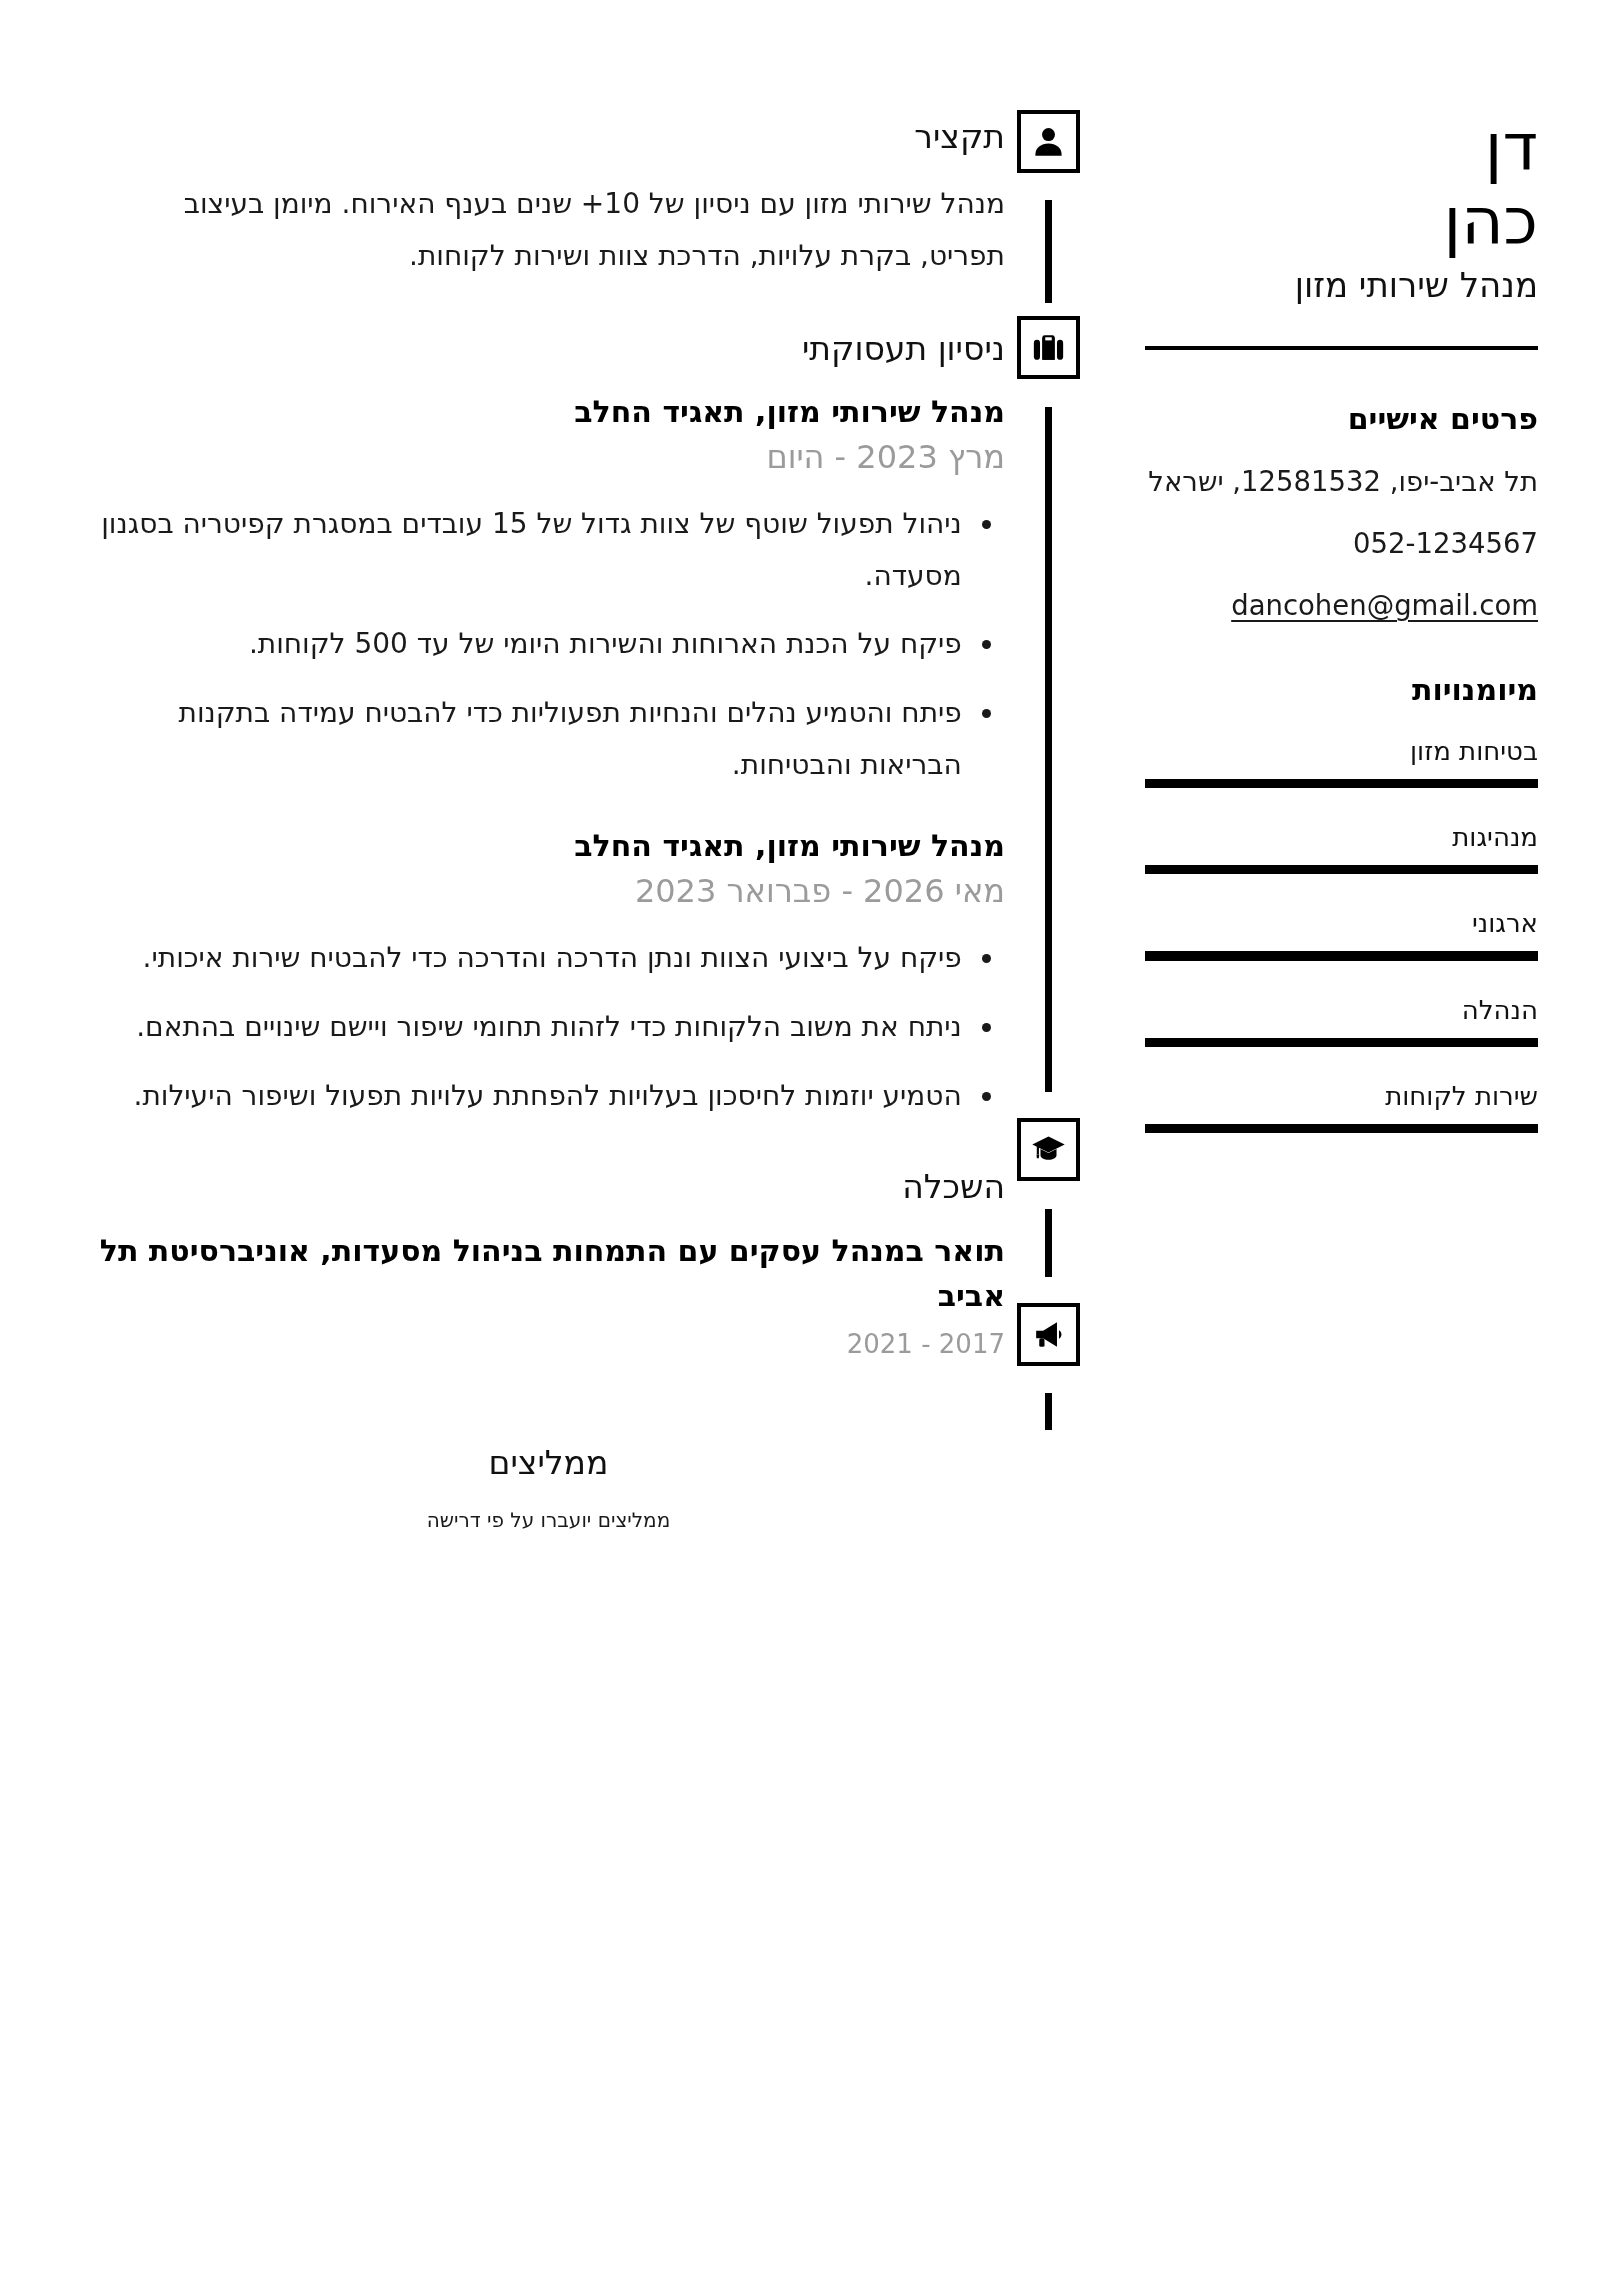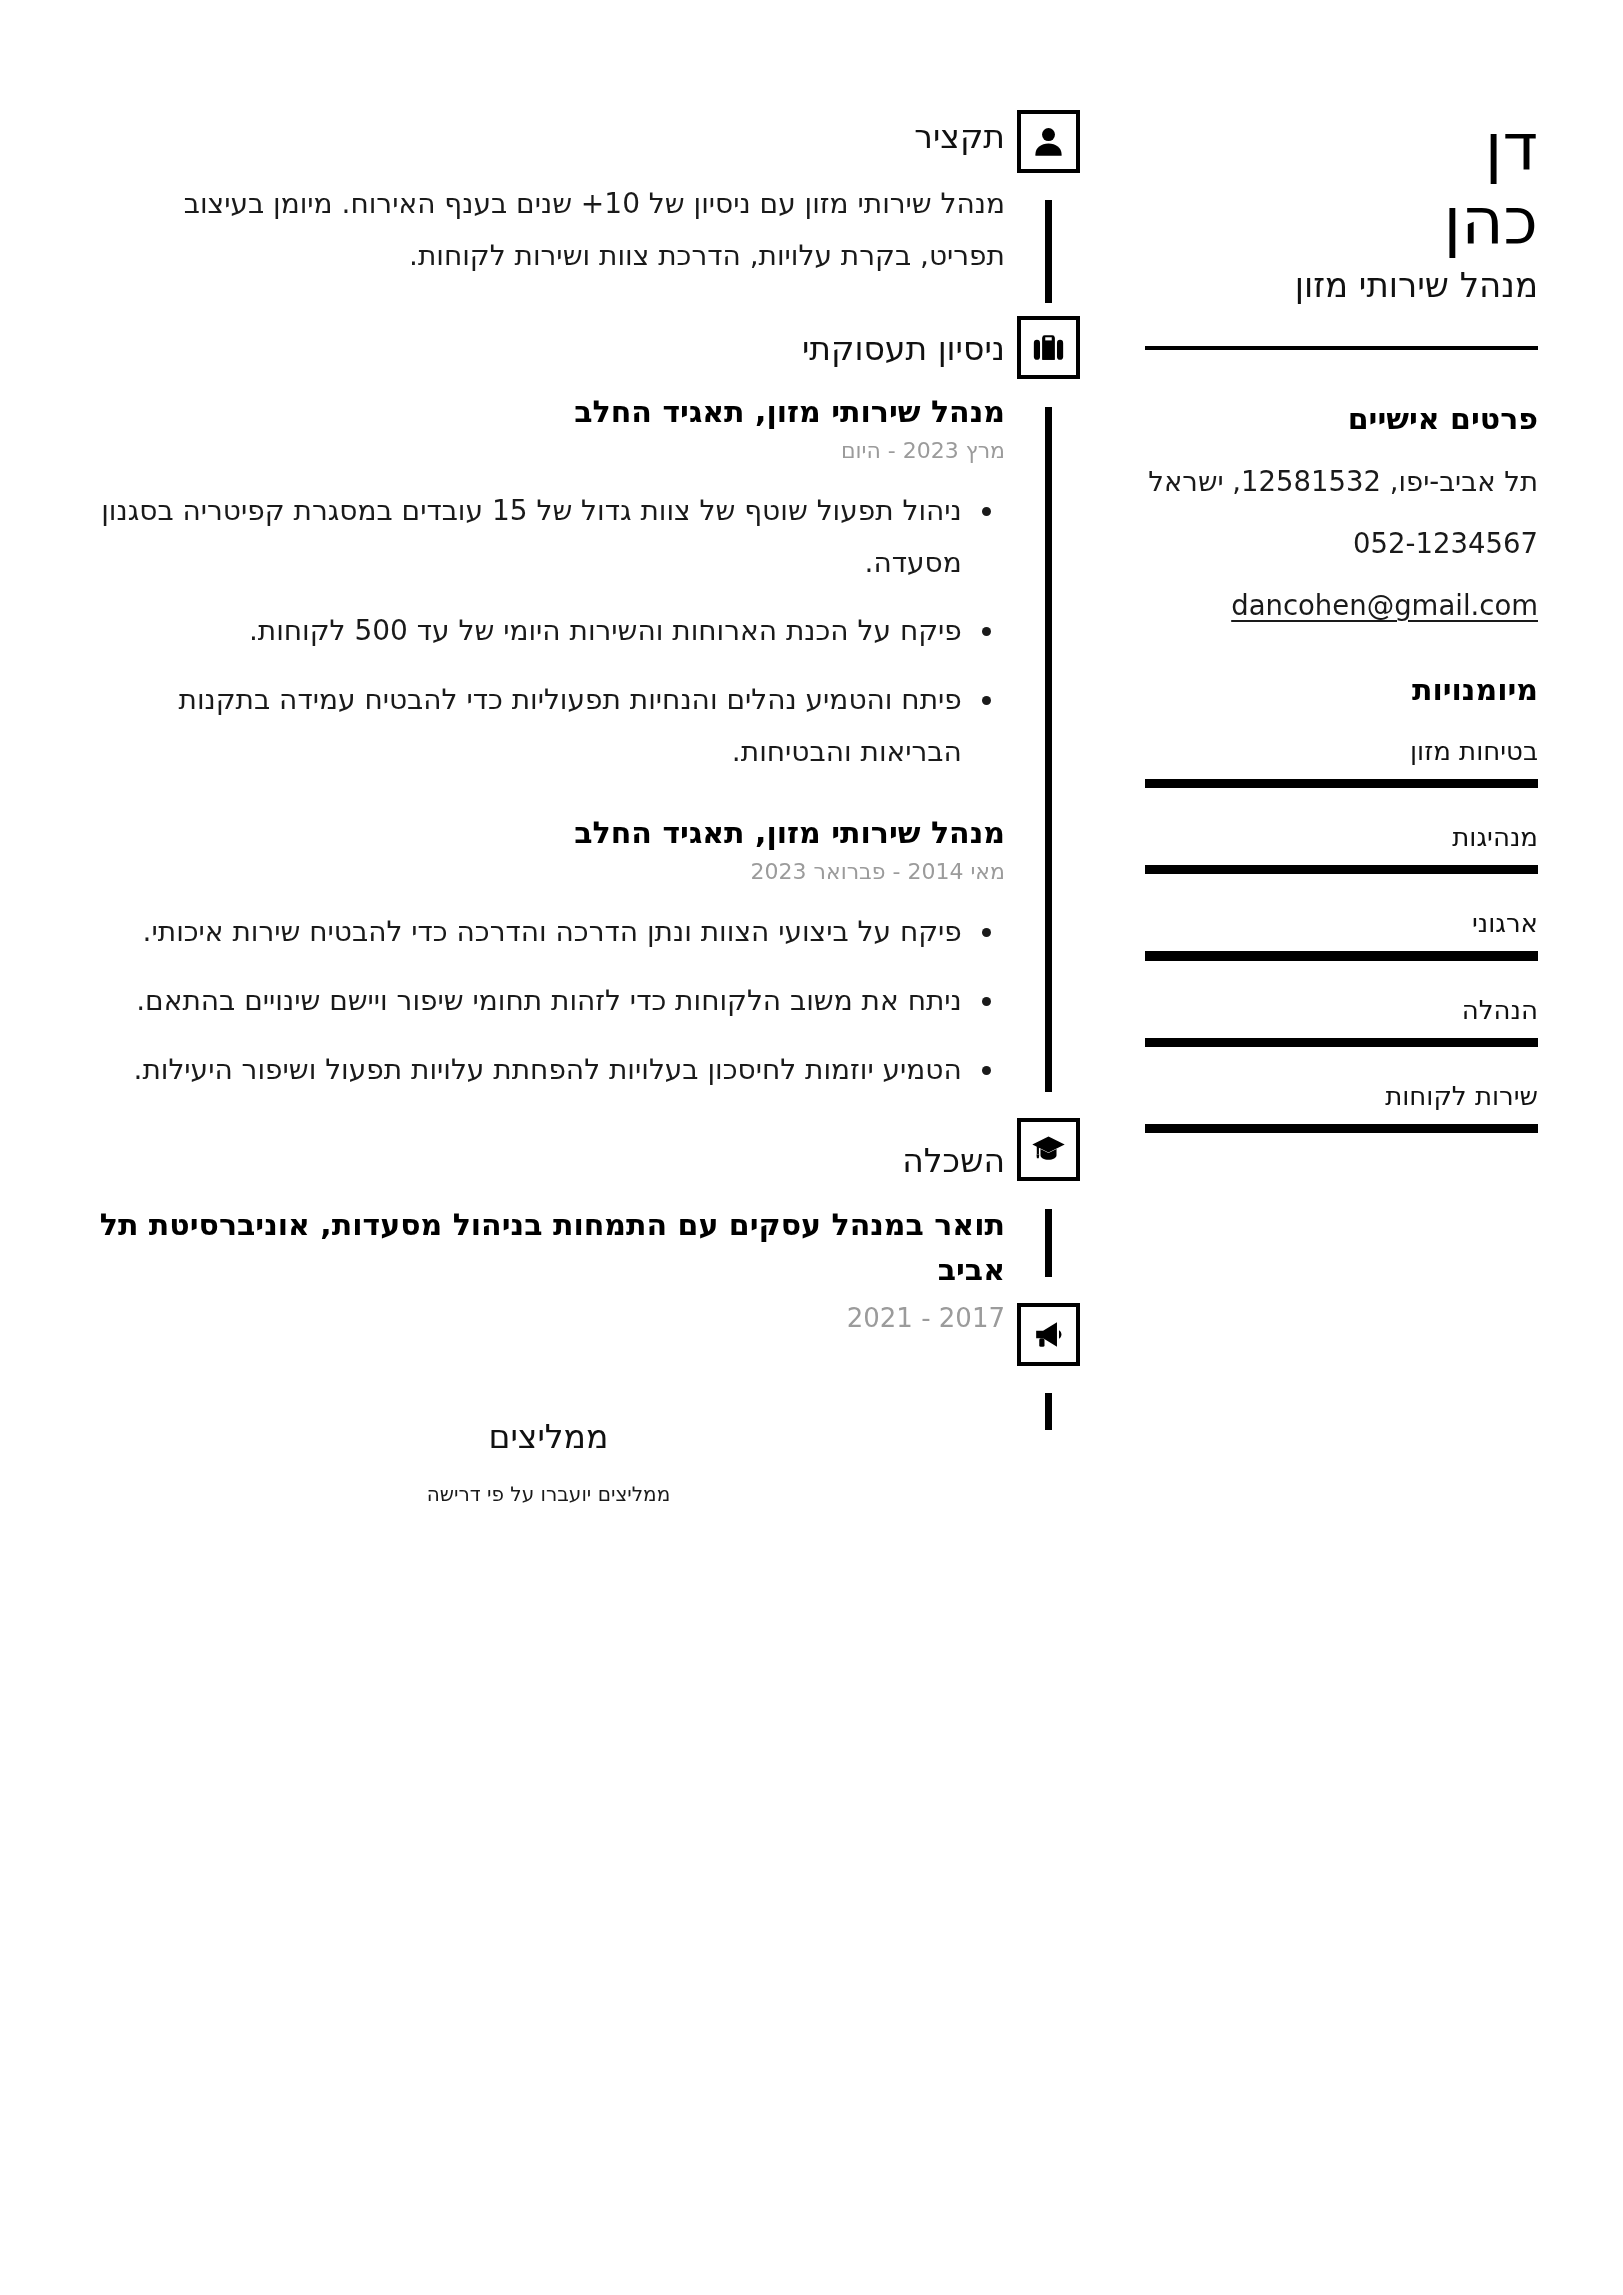--- a/index.html
+++ b/index.html
@@ -52,21 +52,21 @@
     top:117px;left:92px;
     width:913px;
     text-align:right;
   }
   .section-heading{font-size:33px;font-weight:400;color:#111;margin:0 0 22px 0;}
   .summary-text{font-size:28px;line-height:1.85;margin:0;}
   .exp-section{margin-top:47px;}
   .job{margin-top:26px;}
   .job + .job{margin-top:37px;}
   .job-name{font-size:30px;font-weight:700;color:#000;}
-  .job-dates{font-size:22px;color:#9b9b9b;margin-top:9.2px;}
+  .job-dates{font-size:32px;color:#9b9b9b;margin-top:9.2px;}
   ul.bullets{margin:22px 0 0 0;padding:0 38px 0 0;list-style:disc;}
   ul.bullets li{font-size:28px;line-height:1.85;margin-bottom:17px;padding-right:5.2px;}
   .edu-section{margin-top:46px;}
   .edu-degree{font-size:30px;font-weight:700;color:#000;line-height:1.5;}
   .edu-dates{font-size:26px;color:#9b9b9b;margin-top:10.5px;}
   .ref-section{margin-top:84px;text-align:center;}
   .ref-text{font-size:20px;margin-top:26px;}
 </style>
 </head>
 <body>
@@ -175,21 +175,21 @@
         <div class="job-dates">מרץ 2023 - היום</div>
         <ul class="bullets">
           <li>ניהול תפעול שוטף של צוות גדול של 15 עובדים במסגרת קפיטריה בסגנון מסעדה.</li>
           <li>פיקח על הכנת הארוחות והשירות היומי של עד 500 לקוחות.</li>
           <li>פיתח והטמיע נהלים והנחיות תפעוליות כדי להבטיח עמידה בתקנות הבריאות והבטיחות.</li>
         </ul>
       </div>
 
       <div class="job">
         <div class="job-name">מנהל שירותי מזון, תאגיד החלב</div>
-        <div class="job-dates">מאי 2014 - פברואר 2023</div>
+        <div class="job-dates">מאי 2026 - פברואר 2023</div>
         <ul class="bullets">
           <li>פיקח על ביצועי הצוות ונתן הדרכה והדרכה כדי להבטיח שירות איכותי.</li>
           <li>ניתח את משוב הלקוחות כדי לזהות תחומי שיפור ויישם שינויים בהתאם.</li>
           <li>הטמיע יוזמות לחיסכון בעלויות להפחתת עלויות תפעול ושיפור היעילות.</li>
         </ul>
       </div>
     </section>
 
     <section class="edu-section">
       <h2 class="section-heading">השכלה</h2>

